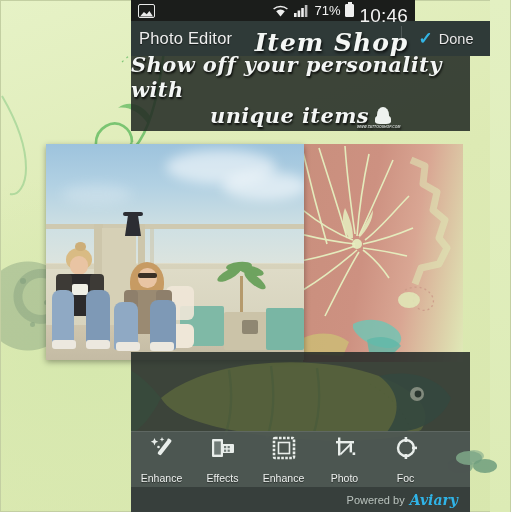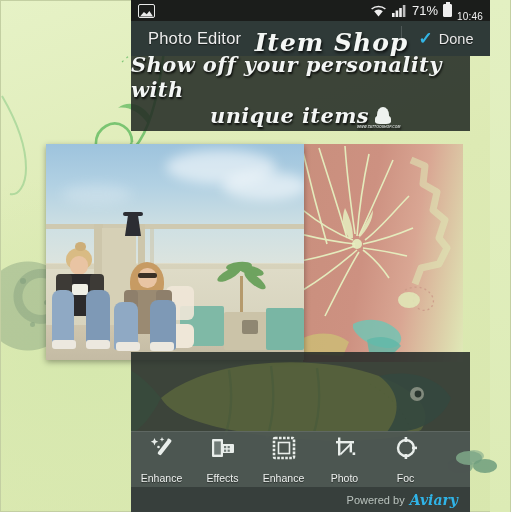--- a/index.html
+++ b/index.html
@@ -68,41 +68,41 @@
   .p-torso { position:absolute; border-radius:4px 4px 0 0; }
   .p-jeans { position:absolute; background:#8fa9c4; border-radius:8px 8px 3px 3px; }
   .p-jeans.dk { background:#7e99b6; }
   .cushion { position:absolute; background:#efe7d8; border-radius:6px; }
   .planter { position:absolute; border-radius:2px; }
   #ground { position:absolute; left:0; right:0; bottom:0; height:16%;
     background:linear-gradient(180deg,#cfc6ae 0%,#c4bba4 100%); }
 
   
   #statusbar {
-    position:absolute; left:131px; top:0; width:359px; height:21px;
+    position:absolute; left:131px; top:0; width:284px; height:21px;
     background:#1b1d1b; display:flex; align-items:center;
     padding:0 7px; color:#f2f2f2; font-size:12.5px; z-index:40;
   }
   #sb-left { display:flex; align-items:center; gap:4px; }
   #sb-right { margin-left:auto; display:flex; align-items:center; gap:5px; }
   .photo-icn { width:17px; height:14px; border:1.6px solid #e9e9e9; border-radius:2px;
     position:relative; overflow:hidden; }
   .photo-icn::after { content:""; position:absolute; left:1px; bottom:0; width:13px; height:7px;
     background:#e9e9e9; clip-path:polygon(0 100%,30% 35%,52% 68%,72% 22%,100% 100%); }
   .batt { width:9px; height:13px; border:1.5px solid #efefef; border-radius:1px;
     position:relative; background:#efefef; }
   .batt::before { content:""; position:absolute; left:2px; top:-3px; width:4px; height:2px; background:#efefef; }
-  #clock { font-size:10px; letter-spacing:.2px;margin-top:11px; }
+  #clock { font-size:19px; letter-spacing:.2px;margin-top:11px; }
   #pct { font-size:13px; }
 
   #titlebar {
     position:absolute; left:131px; top:21px; width:359px; height:35px;
     background:#2f3a38; z-index:38; display:flex; align-items:center;
   }
-  #title-text { color:#efefef; font-size:16.5px; padding-left:17px; letter-spacing:.2px;
+  #title-text { color:#efefef; font-size:16.5px; padding-left:8px; letter-spacing:.2px;
     text-shadow:0 1px 1px rgba(0,0,0,.6); }
   #done-sep { position:absolute; right:88px; top:5px; bottom:5px; width:1px; background:rgba(255,255,255,.16); }
   #done-btn { position:absolute; right:0; top:0; height:35px; width:88px;
     display:flex; align-items:center; justify-content:center; gap:6px; }
   #done-check { color:#33b5e5; font-size:17px; font-weight:bold; line-height:1; }
   #done-label { color:#e8e8e8; font-size:14.5px; text-shadow:0 1px 1px rgba(0,0,0,.6); }
 
   
   #promo {
     position:absolute; left:131px; top:48px; width:339px; height:83px;

